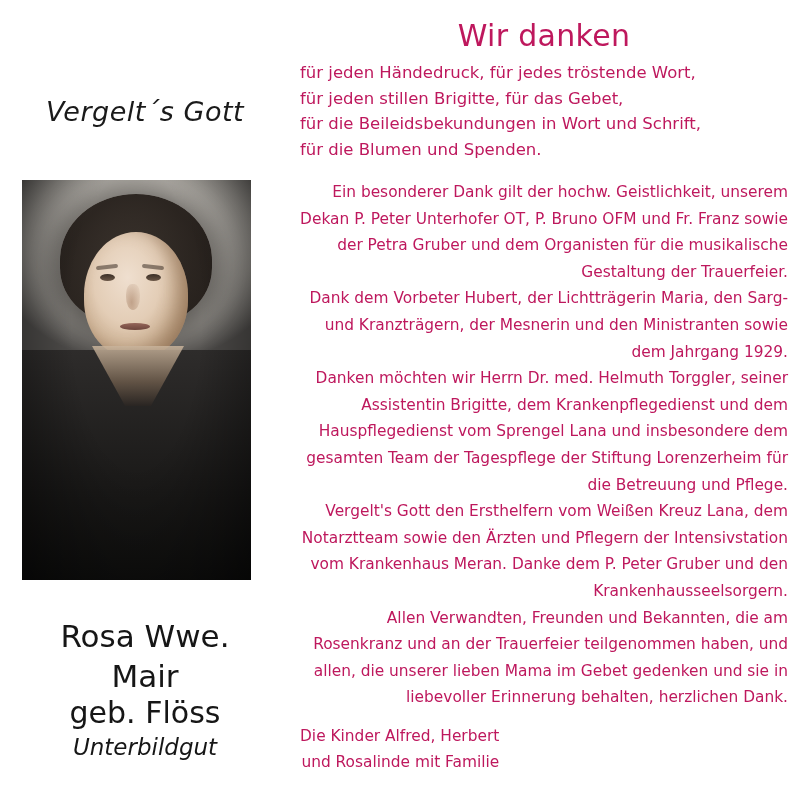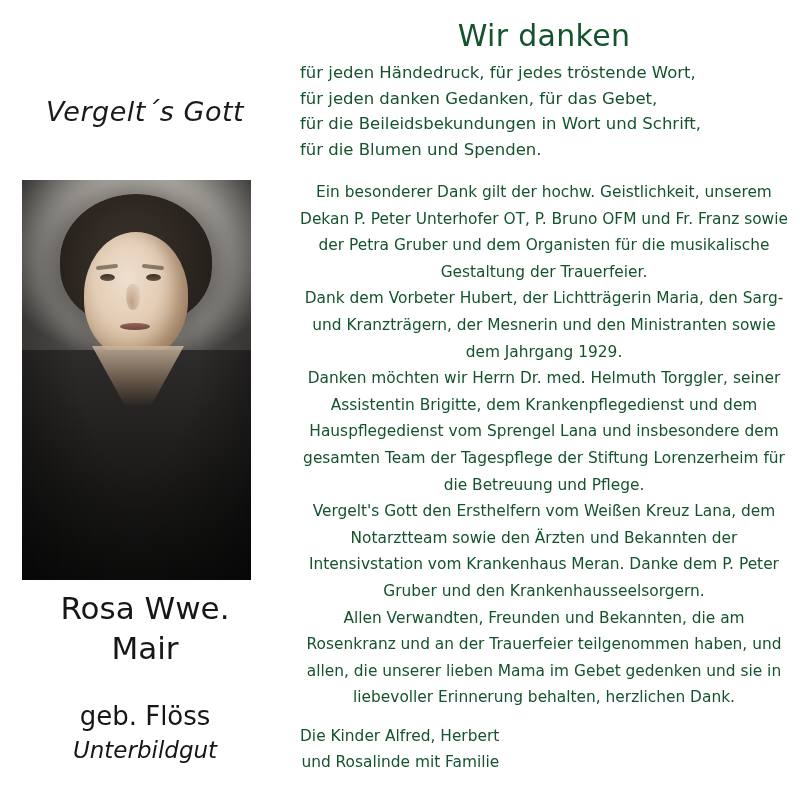--- a/index.html
+++ b/index.html
@@ -136,57 +136,57 @@
     opacity: 0.85;
   }
   .photo-vignette {
     position: absolute;
     inset: 0;
     background: radial-gradient(ellipse at 50% 34%, rgba(0,0,0,0) 40%, rgba(0,0,0,0.35) 78%, rgba(0,0,0,0.6) 100%);
   }
   .name-block {
     position: absolute;
     left: 0;
-    top: 588px;
+    top: 616px;
     width: 290px;
     text-align: center;
     color: #161616;
     font-family: "DejaVu Sans", sans-serif;
   }
   .name-1 { font-size: 31px; line-height: 40px; }
   .name-2 { font-size: 31px; line-height: 40px; }
-  .name-3 { font-size: 26px; line-height: 34px; margin-top: 31px; }
+  .name-3 { font-size: 30px; line-height: 34px; }
   .name-4 { font-size: 23px; line-height: 34px; font-style: italic; }
 
   
   .right-col {
     position: absolute;
     left: 300px;
     top: 0;
     width: 488px;
     height: 788px;
     font-family: "DejaVu Sans", sans-serif;
-    color: #14532d;
+    color: #be185d;
   }
   .thanks-title {
     margin: 18px 0 6px 0;
     text-align: center;
     font-size: 30px;
     line-height: 36px;
     letter-spacing: 0.3px;
   }
   .thanks-lines {
     font-size: 16.5px;
     line-height: 25.5px;
   }
   .body-text {
     margin-top: 17px;
     font-size: 15.4px;
     line-height: 26.6px;
-    text-align: center;
+    text-align: right;
   }
   .body-text p {
     margin: 0;
   }
   .footer {
     margin-top: 12px;
     display: flex;
     justify-content: space-between;
     align-items: flex-start;
     font-size: 15.4px;
@@ -226,30 +226,30 @@
       <div class="name-4">Unterbildgut</div>
     </div>
   </div>
 
   <div class="right-col">
 
     <div class="thanks-title">Wir danken</div>
 
     <div class="thanks-lines">
       <div>für jeden Händedruck, für jedes tröstende Wort,</div>
-      <div>für jeden danken Gedanken, für das Gebet,</div>
+      <div>für jeden stillen Brigitte, für das Gebet,</div>
       <div>für die Beileidsbekundungen in Wort und Schrift,</div>
       <div>für die Blumen und Spenden.</div>
     </div>
 
     <div class="body-text">
       <p>Ein besonderer Dank gilt der hochw. Geistlichkeit, unserem Dekan P. Peter Unterhofer OT, P. Bruno OFM und Fr. Franz sowie der Petra Gruber und dem Organisten für die musikalische Gestaltung der Trauerfeier.</p>
       <p>Dank dem Vorbeter Hubert, der Lichtträgerin Maria, den Sarg- und Kranzträgern, der Mesnerin und den Ministranten sowie dem Jahrgang 1929.</p>
       <p>Danken möchten wir Herrn Dr. med. Helmuth Torggler, seiner Assistentin Brigitte, dem Krankenpflegedienst und dem Hauspflegedienst vom Sprengel Lana und insbesondere dem gesamten Team der Tagespflege der Stiftung Lorenzerheim für die Betreuung und Pflege.</p>
-      <p>Vergelt's Gott den Ersthelfern vom Weißen Kreuz Lana, dem Notarztteam sowie den Ärzten und Bekannten der Intensivstation vom Krankenhaus Meran. Danke dem P. Peter Gruber und den Krankenhausseelsorgern.</p>
+      <p>Vergelt's Gott den Ersthelfern vom Weißen Kreuz Lana, dem Notarztteam sowie den Ärzten und Pflegern der Intensivstation vom Krankenhaus Meran. Danke dem P. Peter Gruber und den Krankenhausseelsorgern.</p>
       <p>Allen Verwandten, Freunden und Bekannten, die am Rosenkranz und an der Trauerfeier teilgenommen haben, und allen, die unserer lieben Mama im Gebet gedenken und sie in liebevoller Erinnerung behalten, herzlichen Dank.</p>
     </div>
 
     <div class="footer">
       <div class="signers">
         <div>Die Kinder Alfred, Herbert</div>
         <div>und Rosalinde mit Familie</div>
       </div>
     </div>
   </div>

